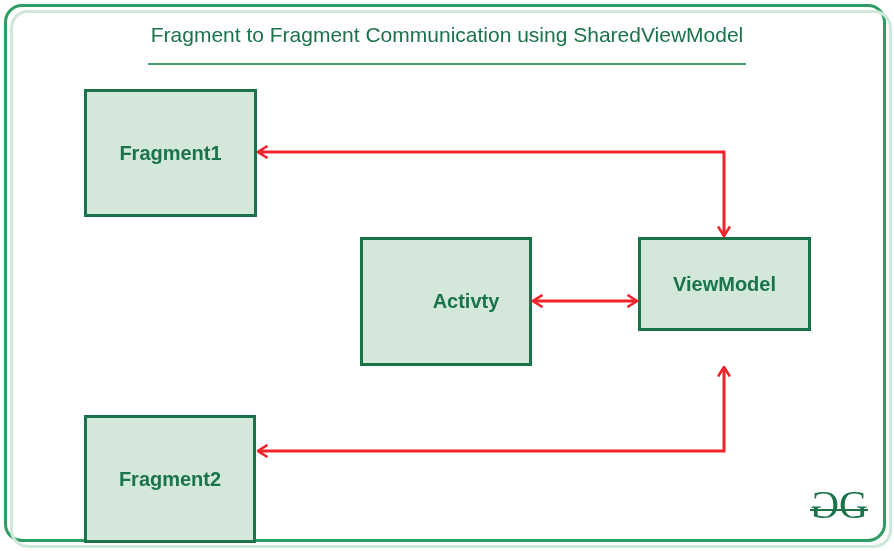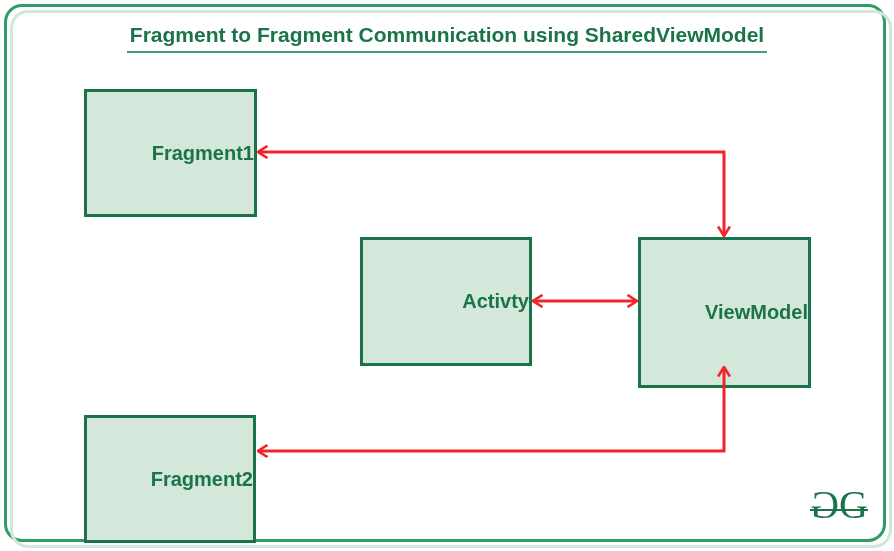--- a/index.html
+++ b/index.html
@@ -22,35 +22,35 @@
     position:absolute;border-radius:18px;pointer-events:none;
     width:876px;height:532px;
   }
   .frame.outer{left:4px;top:4px;border:3px solid var(--frame-green);}
   .frame.inner{left:10px;top:10px;border:3px solid var(--pale-green);}
   .title-wrap{
     position:absolute;top:22px;left:0;width:100%;text-align:center;
   }
   .title{
     display:inline-block;
-    font-size:21px;font-weight:bold;line-height:26px;
+    font-size:21px;font-weight:normal;line-height:26px;
     color:var(--dark-green);
     border-bottom:2px solid var(--mid-green);
-    padding:0 3px 3px 3px;
+    padding:0 3px 15px 3px;
   }
   .node{
     position:absolute;box-sizing:border-box;
     background:var(--node-fill);
     border:3px solid var(--dark-green);
-    display:flex;align-items:center;justify-content:flex-end;
+    display:flex;align-items:center;justify-content:center;
     color:var(--dark-green);font-size:20px;font-weight:bold;
   }
   #node-fragment1{left:84px;top:89px;width:173px;height:128px;}
   #node-activity{left:360px;top:237px;width:172px;height:129px;padding-left:40px;}
-  #node-viewmodel{left:638px;top:237px;width:173px;height:151px;}
+  #node-viewmodel{left:638px;top:237px;width:173px;height:94px;}
   #node-fragment2{left:84px;top:387px;width:172px;height:128px;margin-top:28px;}
   svg.arrows{
     position:absolute;left:0;top:0;width:894px;height:551px;
     pointer-events:none;
   }
   .arrow{stroke:var(--arrow-red);stroke-width:3;fill:none;}
   .arrow-head{stroke:var(--arrow-red);fill:none;}
   .gg-logo{
     position:absolute;left:810px;top:484px;width:58px;height:42px;
     color:var(--dark-green);

